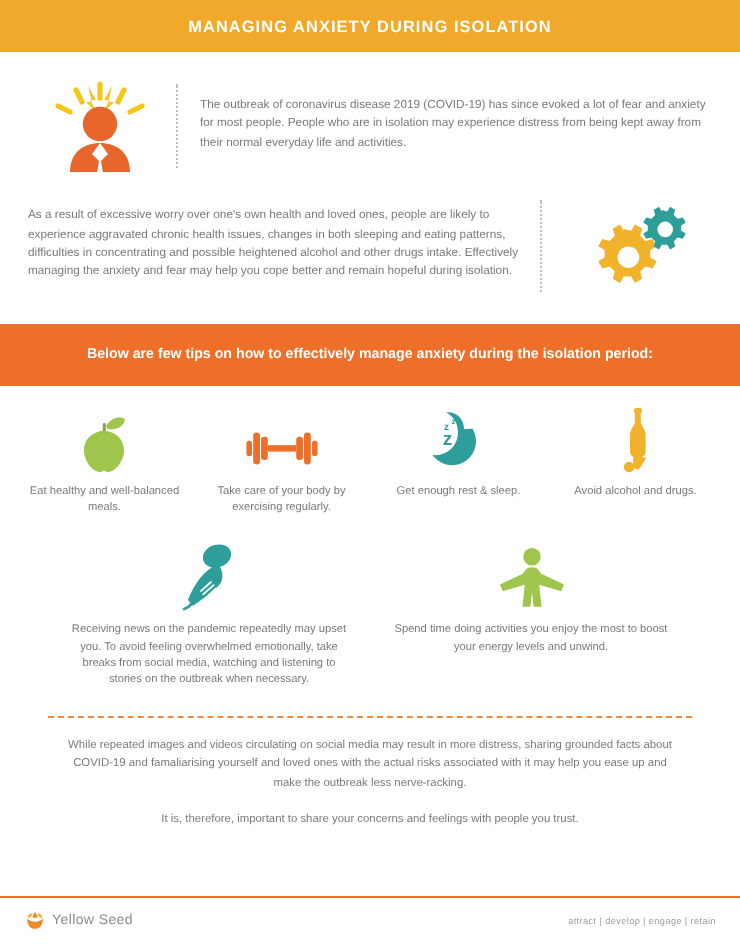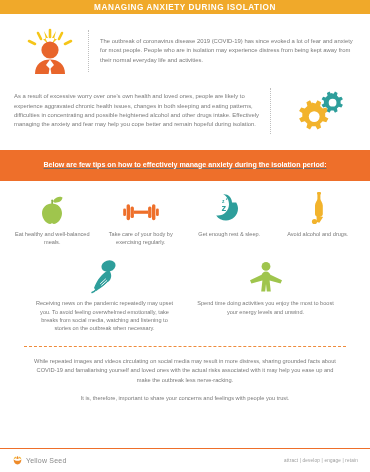--- a/index.html
+++ b/index.html
@@ -10,21 +10,21 @@
     width: 370px; height: 472px;
     font-family: "Liberation Sans", sans-serif;
     color: #6f6f6f;
     overflow: hidden;
     position: relative;
   }
   .page { width: 370px; height: 472px; position: relative; background: #fff; }
 
   
   .header {
-    height: 14px;
+    height: 26px;
     background: #F0A92A;
     display: flex; align-items: center; justify-content: center;
   }
   .header-title {
     color: #ffffff;
     font-size: 8.2px;
     font-weight: bold;
     letter-spacing: 0.55px;
     text-align: center;
   }
@@ -60,21 +60,21 @@
     box-sizing: border-box;
   }
   .intro-2 .copy { flex: 1; padding-right: 2px; }
   .intro-2 .art { width: 74px; flex: 0 0 74px; display: flex; justify-content: center; align-items: center; }
 
   
   .banner {
     background: #EE6F2A;
     height: 31px;
     margin-top: 12px;
-    display: flex; align-items: center; justify-content: center; text-decoration: underline;
+    display: flex; align-items: center; justify-content: center;
   }
   .banner-text {
     color: #ffffff;
     font-size: 7.1px;
     font-weight: bold;
     line-height: 10.5px;
     text-align: center;
     max-width: 290px;
   }
 

